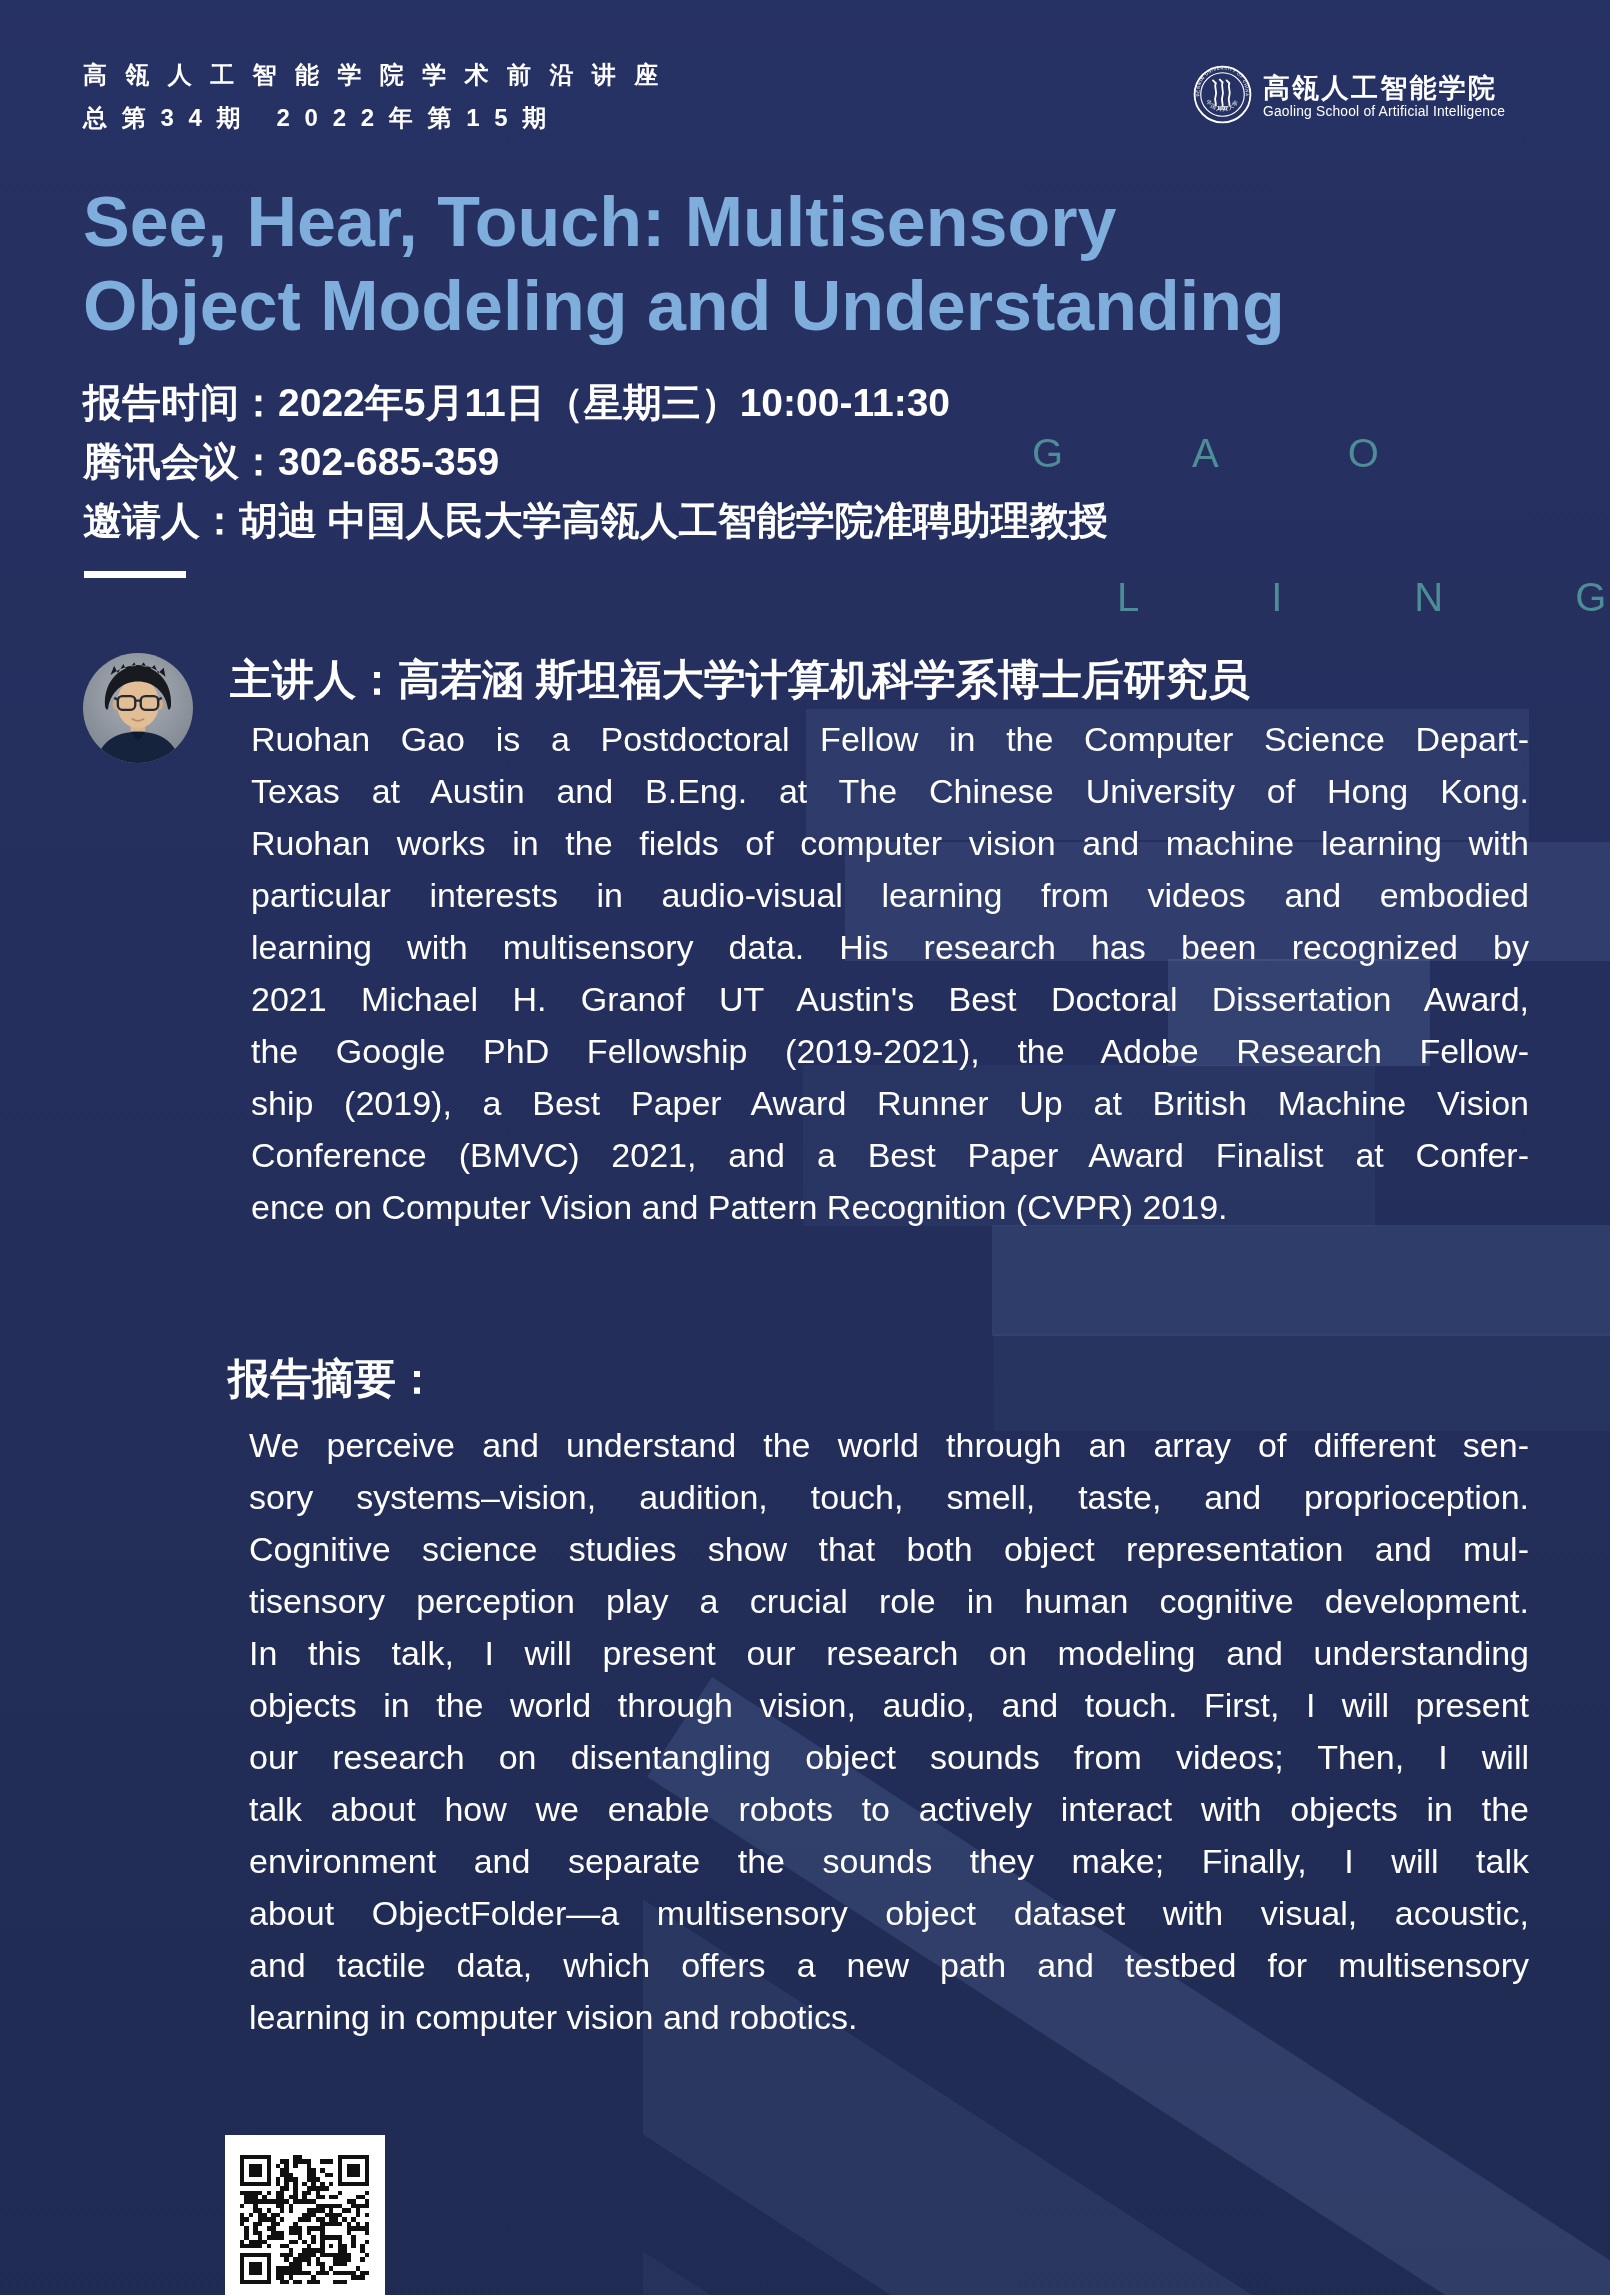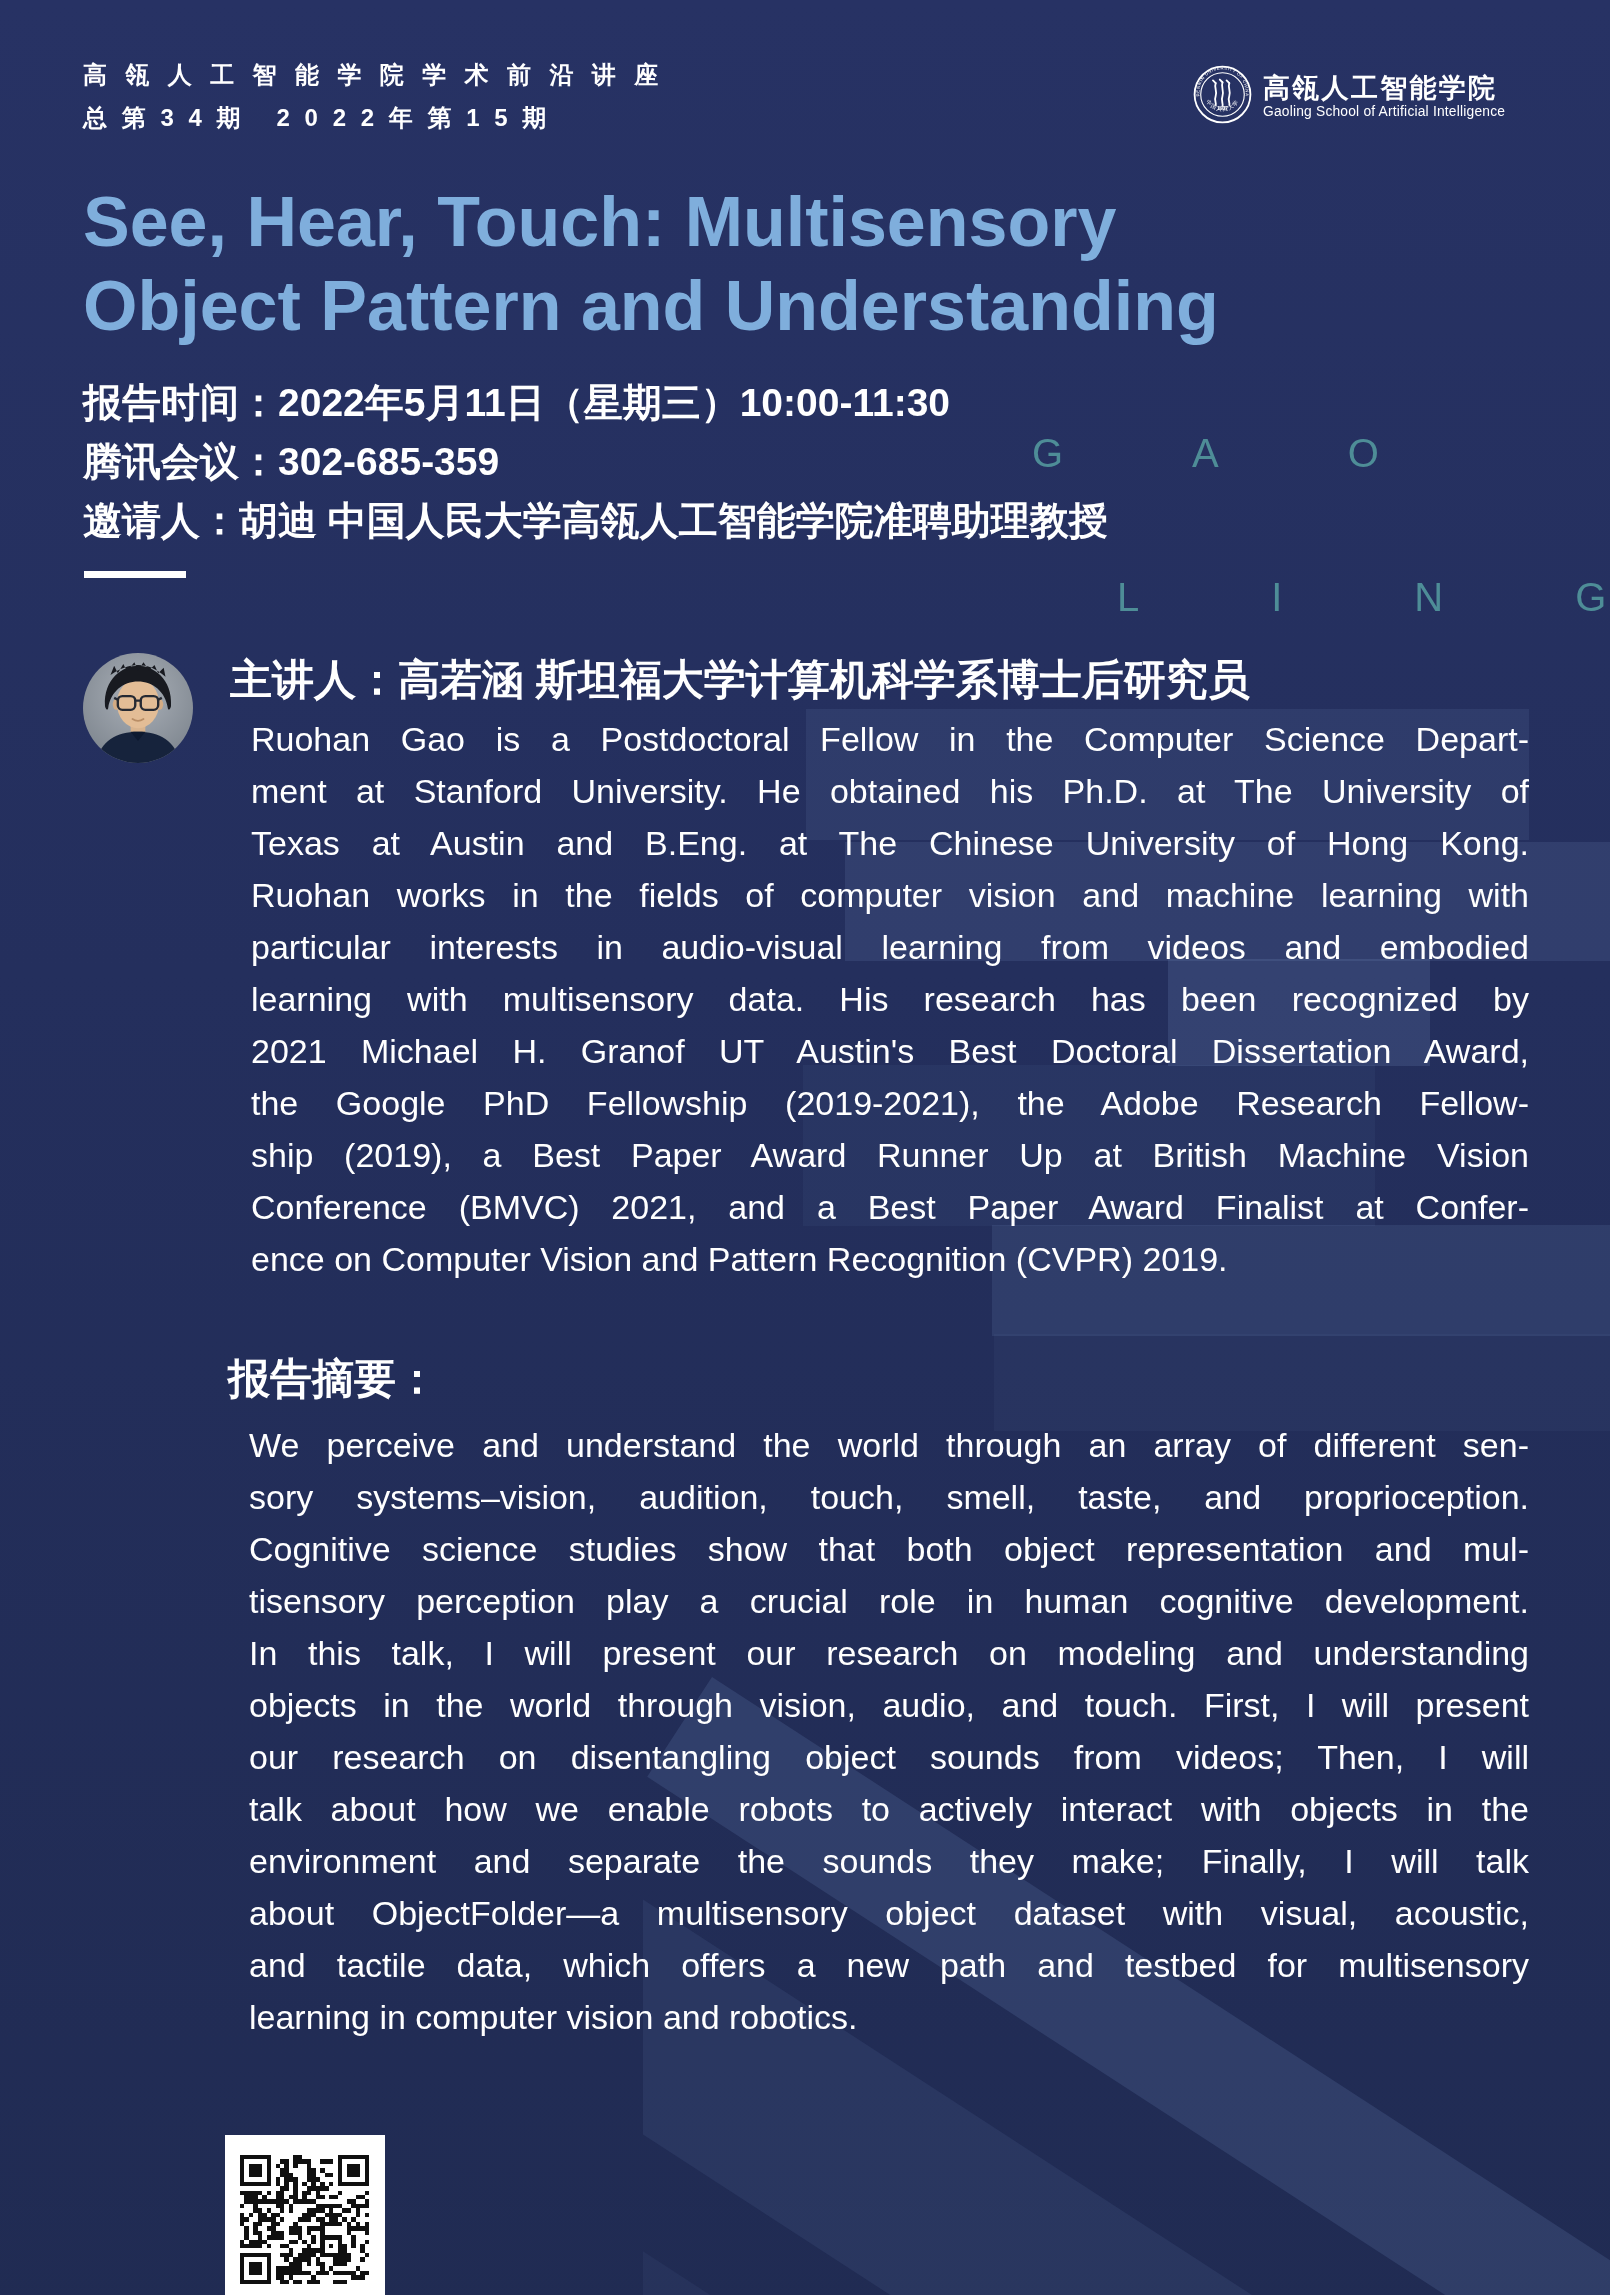--- a/index.html
+++ b/index.html
@@ -103,21 +103,21 @@
       <text font-family="Liberation Serif, serif" font-size="12.5" fill="#fff" letter-spacing="2">
         <textPath href="#botArc" startOffset="50%" text-anchor="middle">中国人民大学</textPath>
       </text>
     </svg>
     <div class="abs logo-cn">高瓴人工智能学院</div>
     <div class="abs logo-en">Gaoling School of Artificial Intelligence</div>
   </div>
 
   <div class="abs title">
     <div>See, Hear, Touch: Multisensory</div>
-    <div>Object Pattern and Understanding</div>
+    <div>Object Modeling and Understanding</div>
   </div>
 
   <div class="abs details">
     <div>报告时间：2022年5月11日（星期三）10:00-11:30</div>
     <div>腾讯会议：302-685-359</div>
     <div>邀请人：胡迪 中国人民大学高瓴人工智能学院准聘助理教授</div>
   </div>
   <div class="abs dash"></div>
 
   <div class="abs avatar">
@@ -144,21 +144,20 @@
         <line x1="38" y1="51" x2="34" y2="49"></line>
         <line x1="82" y1="51" x2="86" y2="49"></line>
       </g>
       <path d="M54,72 Q60,76 66,72" stroke="#b98e66" stroke-width="2" fill="none" stroke-linecap="round"></path>
     </svg>
   </div>
   <div class="abs spk-head">主讲人：高若涵 斯坦福大学计算机科学系博士后研究员</div>
 
   <div class="abs bio">
       <div class="jline">Ruohan Gao is a Postdoctoral Fellow in the Computer Science Depart-</div>
-      <div class="jline">ment at Stanford University. He obtained his Ph.D. at The University of</div>
       <div class="jline">Texas at Austin and B.Eng. at The Chinese University of Hong Kong.</div>
       <div class="jline">Ruohan works in the fields of computer vision and machine learning with</div>
       <div class="jline">particular interests in audio-visual learning from videos and embodied</div>
       <div class="jline">learning with multisensory data. His research has been recognized by</div>
       <div class="jline">2021 Michael H. Granof UT Austin's Best Doctoral Dissertation Award,</div>
       <div class="jline">the Google PhD Fellowship (2019-2021), the Adobe Research Fellow-</div>
       <div class="jline">ship (2019), a Best Paper Award Runner Up at British Machine Vision</div>
       <div class="jline">Conference (BMVC) 2021, and a Best Paper Award Finalist at Confer-</div>
       <div class="jline last">ence on Computer Vision and Pattern Recognition (CVPR) 2019.</div>
     </div>

